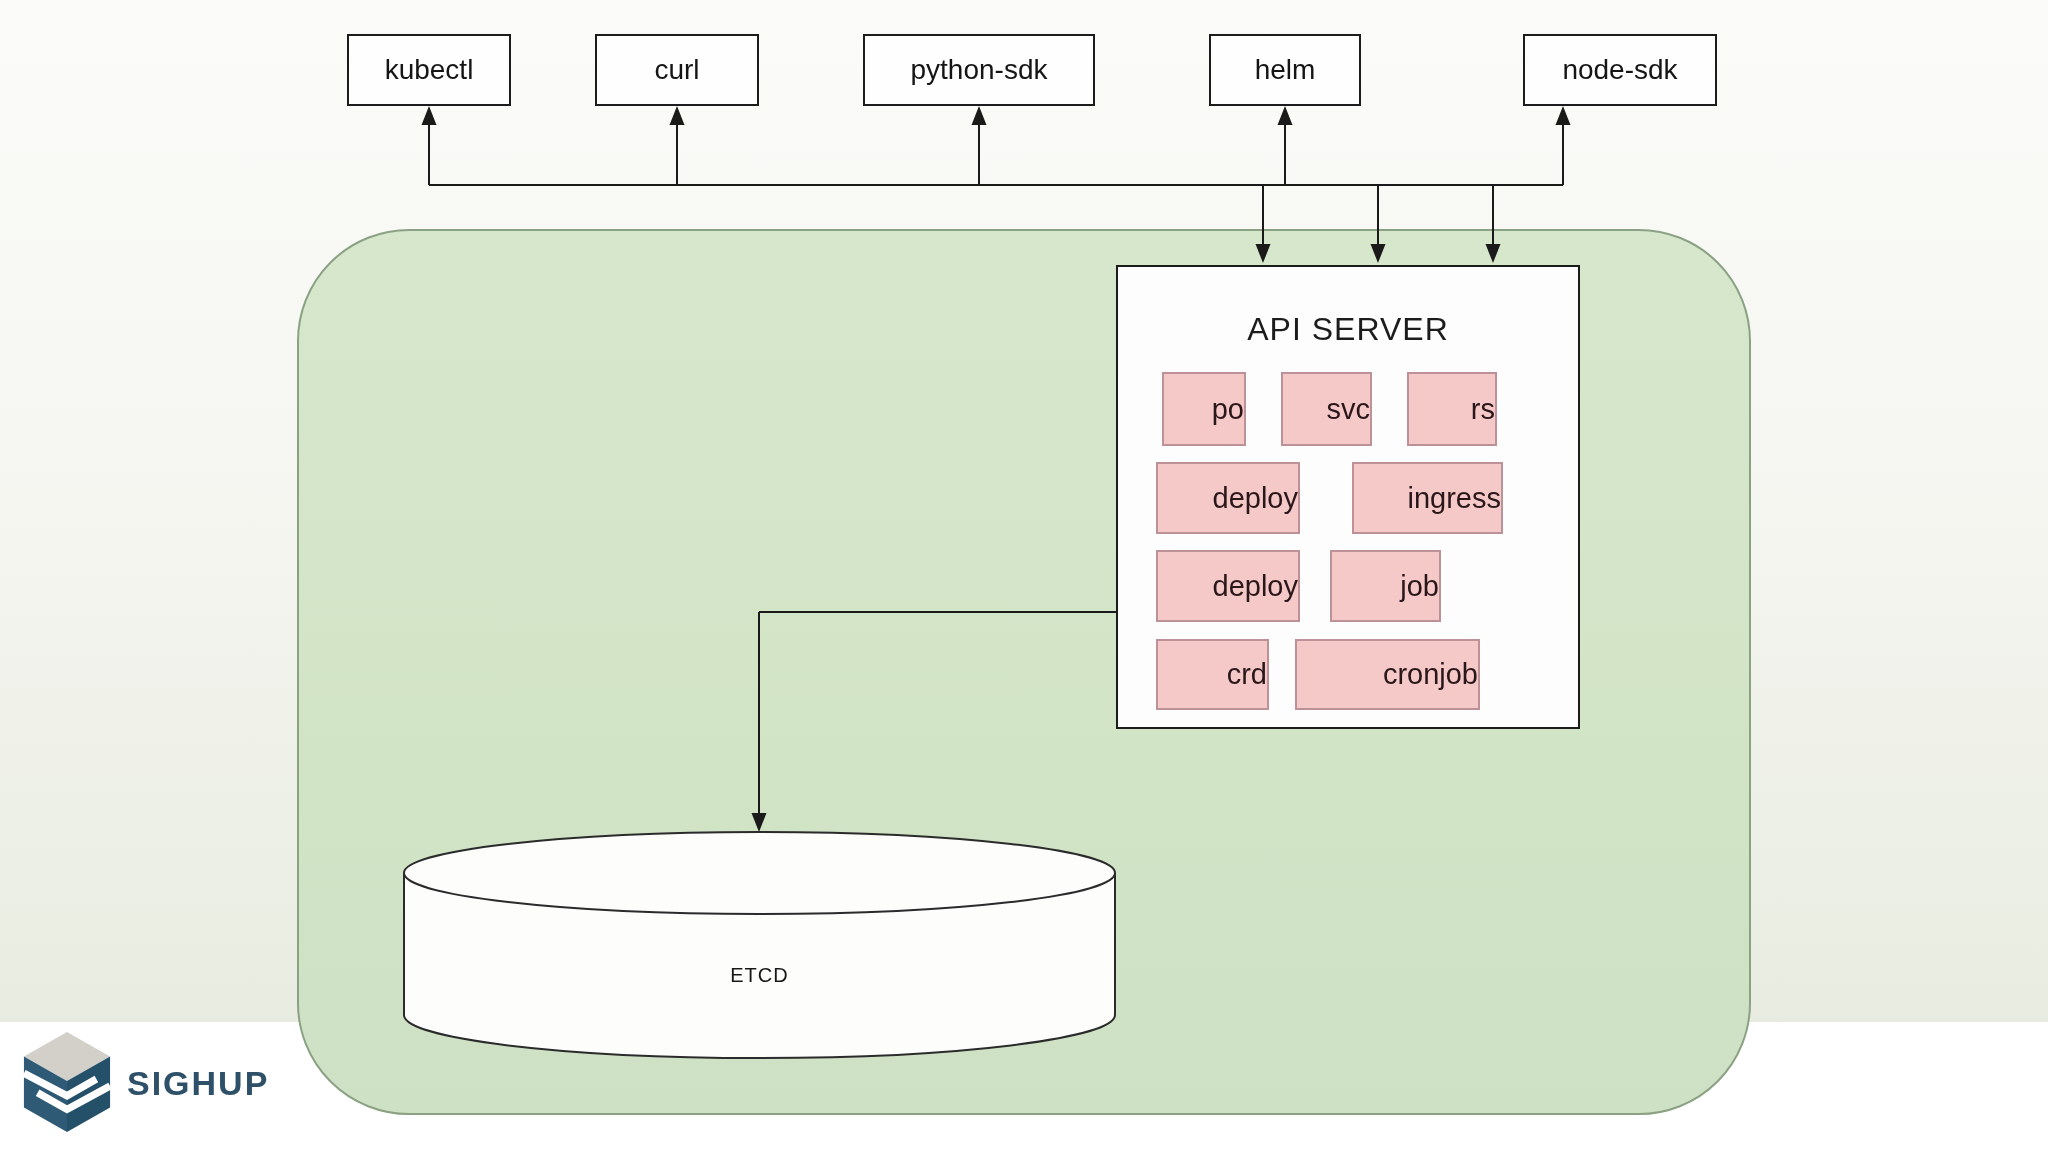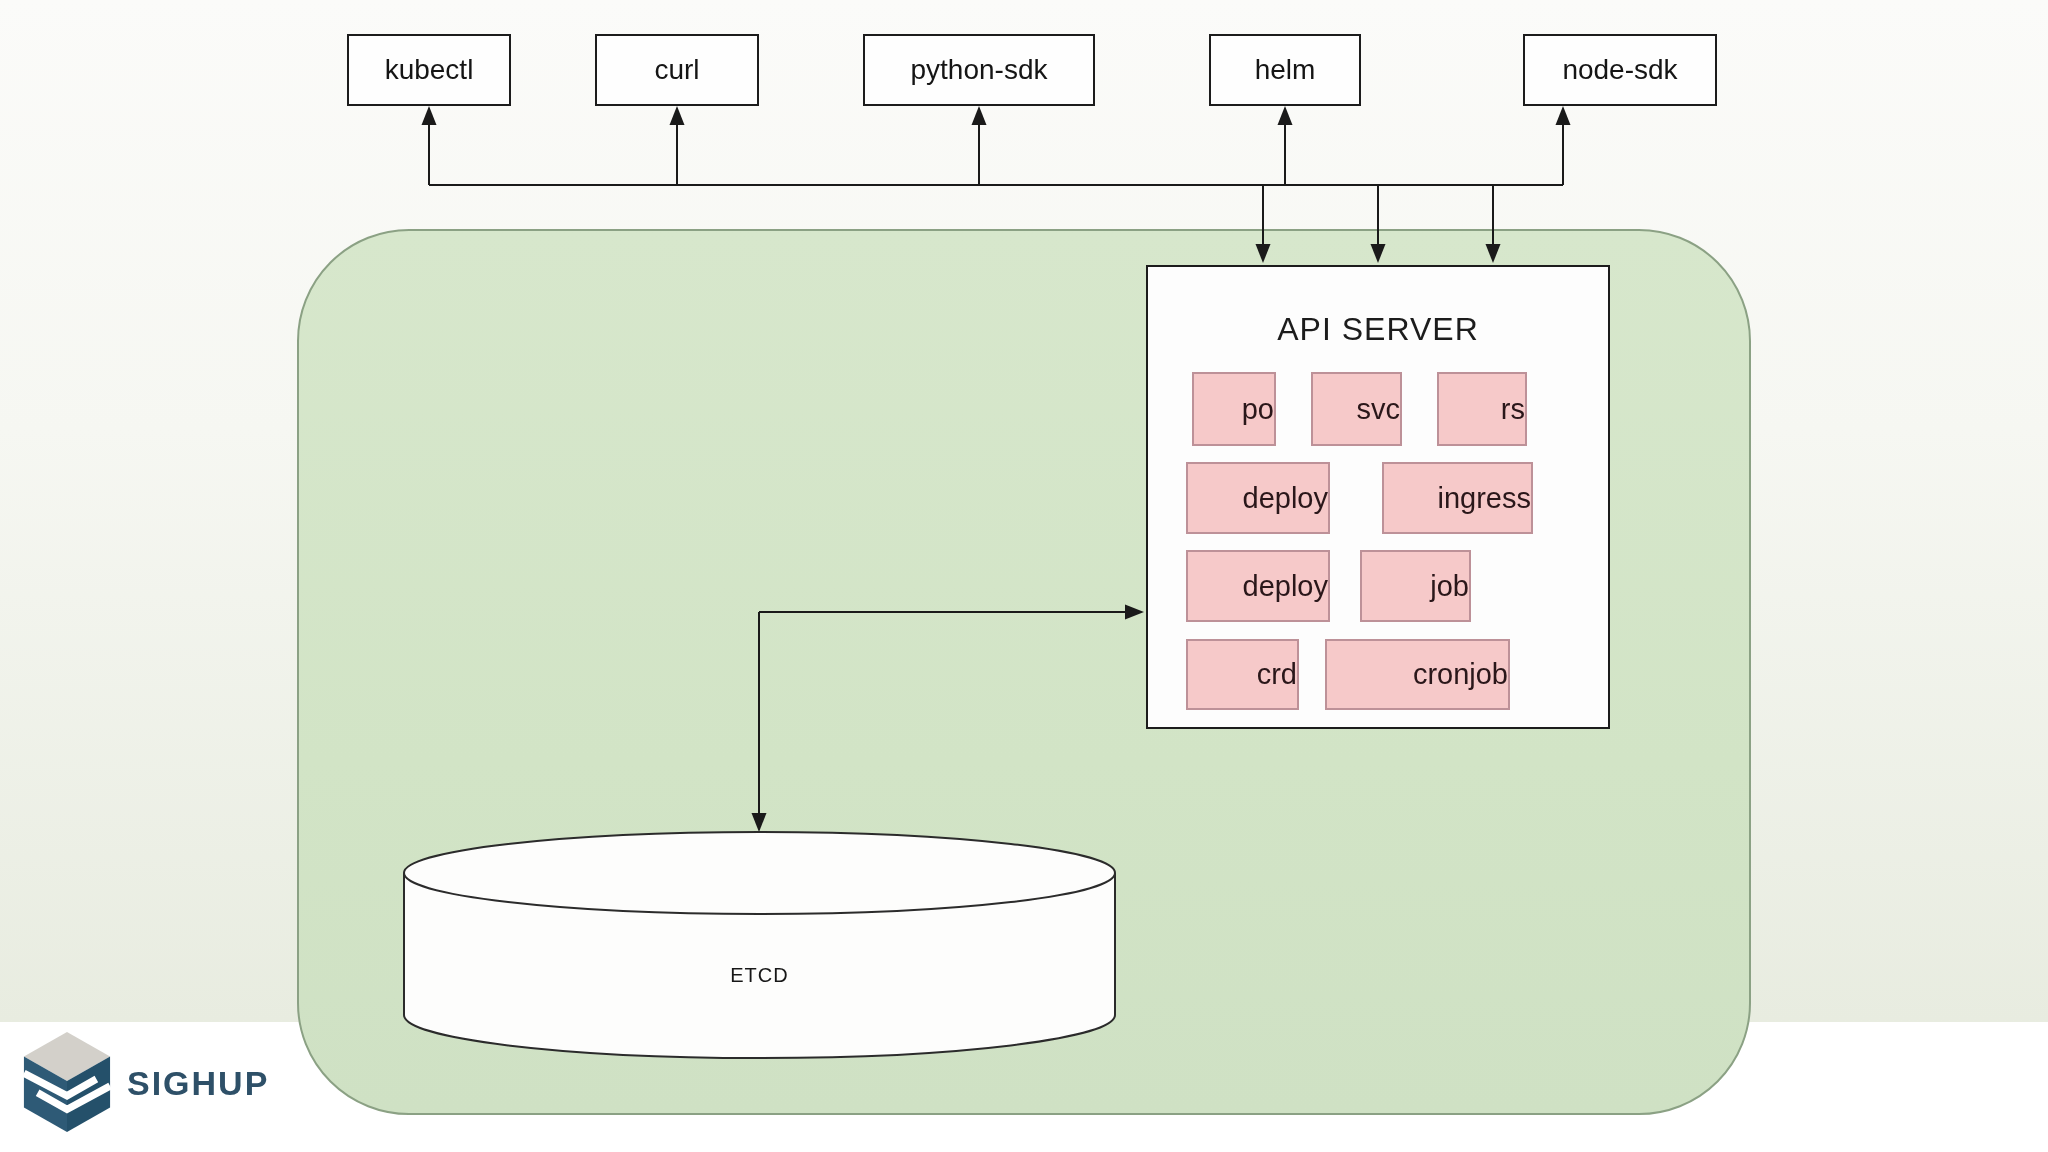--- a/index.html
+++ b/index.html
@@ -38,21 +38,21 @@
     height: 72px;
     background: #fefefe;
     border: 2px solid #1c1c1c;
     display: flex; align-items: center; justify-content: center;
     font-size: 28px; color: #151515;
   }
 
   
   .api-box {
     position: absolute;
-    left: 1146px; top: 265px; width: 464px; height: 464px;
+    left: 1116px; top: 265px; width: 464px; height: 464px;
     background: #fdfdfd;
     border: 2px solid #1c1c1c;
     box-sizing: border-box;
     text-decoration: underline;
   }
   .api-title {
     position: absolute;
     left: 0; top: 44px; width: 100%;
     text-align: center;
     font-size: 32px; color: #1c1c1c;

